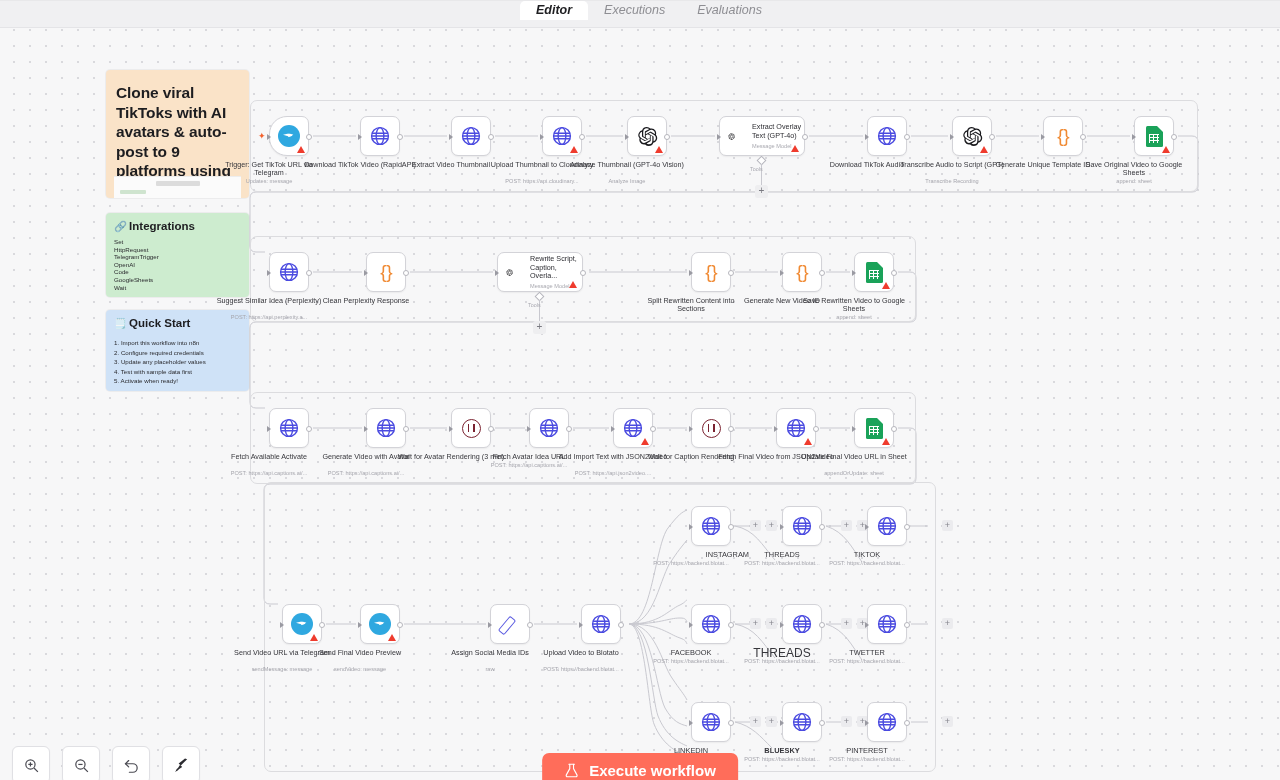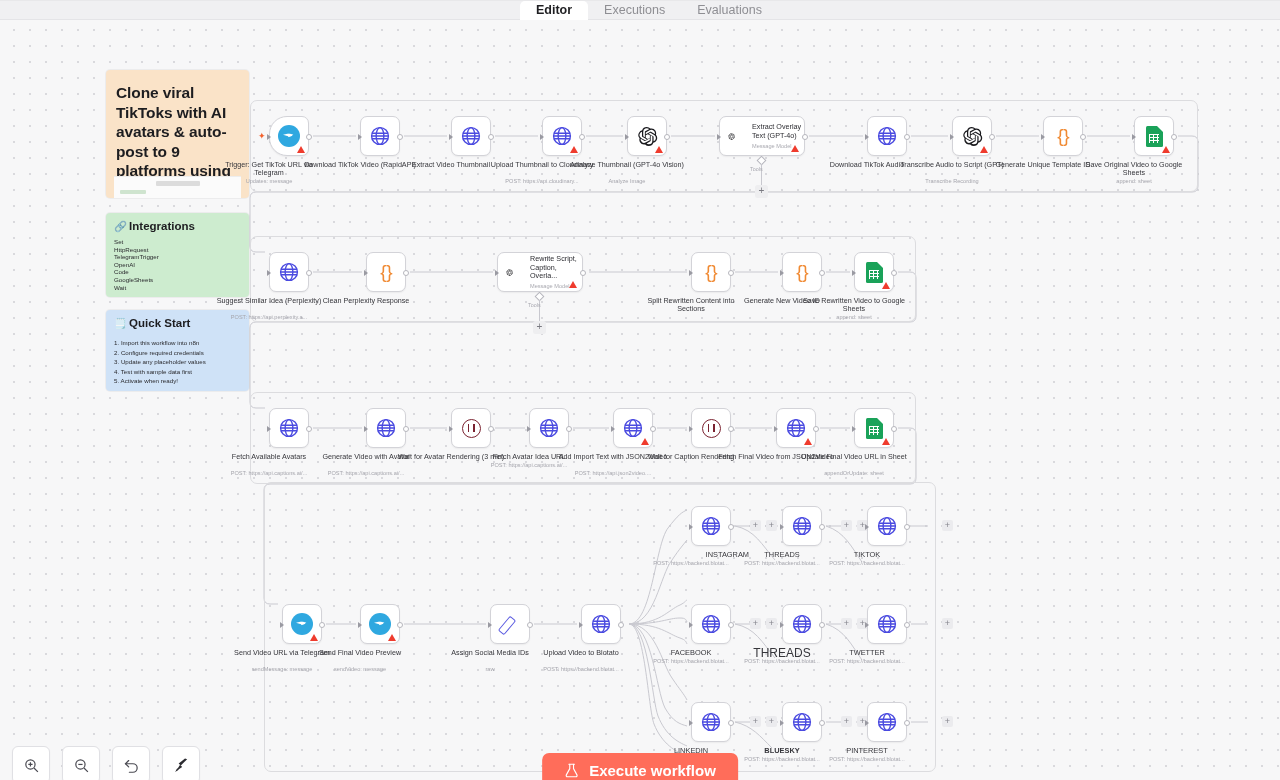--- a/index.html
+++ b/index.html
@@ -13,24 +13,25 @@
   
   #canvas{
     position:absolute; inset:0;
     background-color:#f7f7f8;
     background-image:radial-gradient(#d9d9dd 1px, transparent 1px);
     background-size:16px 16px;
     background-position:6px 6px;
   }
   
   #tabbar{
-    position:absolute; top:0; left:0; width:1280px; height:20px;
+    position:absolute; top:0; left:0; width:1280px; height:28px;
     background:#f0f0f2;
     border-bottom:1px solid #e4e4e7;
     z-index:40;
+    font-style:italic;
   }
   #tabs{ position:absolute; left:520px; top:0; display:flex; height:20px; align-items:flex-end; }
   .tab{
     font-size:12.5px; color:#8e8e93; padding:0 16px; height:19px; line-height:19px;
     border-radius:5px 5px 0 0; cursor:pointer; white-space:nowrap;
   }
   .tab.active{ background:#fff; color:#1f1f22; font-weight:600; }
   
   .sticky{
     position:absolute; border-radius:4px; overflow:hidden;
@@ -494,21 +495,21 @@
     <div class="node" style="left: 269px; top: 408px;">
       <div class="nbox">
         <svg class="ic" width="22" height="22" viewBox="0 0 24 24" fill="none" stroke="#4a4ae0" stroke-width="1.5">
           <circle cx="12" cy="12" r="9.2"></circle>
           <ellipse cx="12" cy="12" rx="4.2" ry="9.2"></ellipse>
           <path d="M3 9h18M3 15h18M2.8 12h18.4"></path>
         </svg>
         <span class="port in"></span>
         <span class="port out"></span>
       </div>
-      <div class="nlabel">Fetch Available Avatars</div>
+      <div class="nlabel">Fetch Available Activate</div>
       <div class="nsub two">POST: https://api.captions.ai/...</div>
     </div>
     <div class="node" style="left: 366px; top: 408px;">
       <div class="nbox">
         <svg class="ic" width="22" height="22" viewBox="0 0 24 24" fill="none" stroke="#4a4ae0" stroke-width="1.5">
           <circle cx="12" cy="12" r="9.2"></circle>
           <ellipse cx="12" cy="12" rx="4.2" ry="9.2"></ellipse>
           <path d="M3 9h18M3 15h18M2.8 12h18.4"></path>
         </svg>
         <span class="port in"></span>

